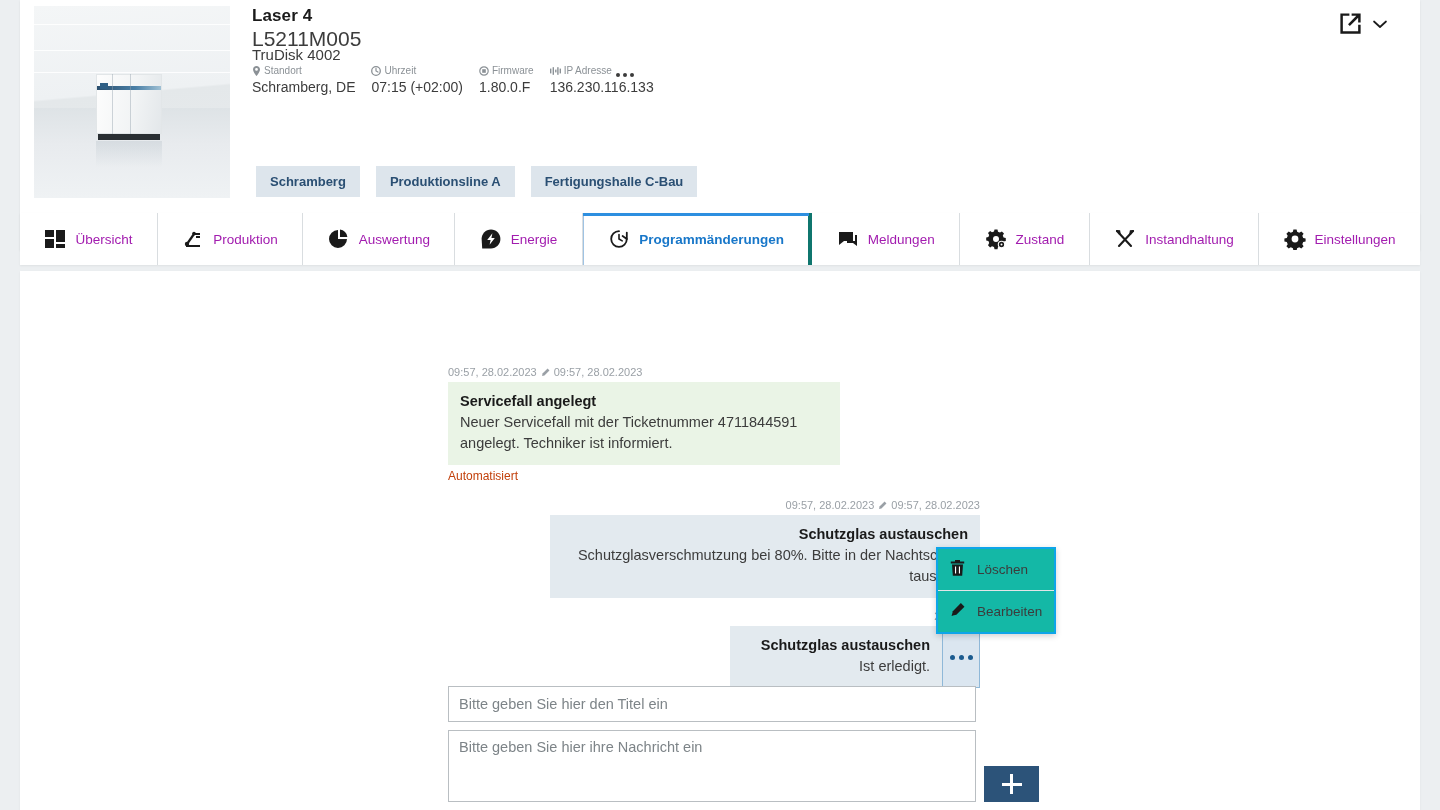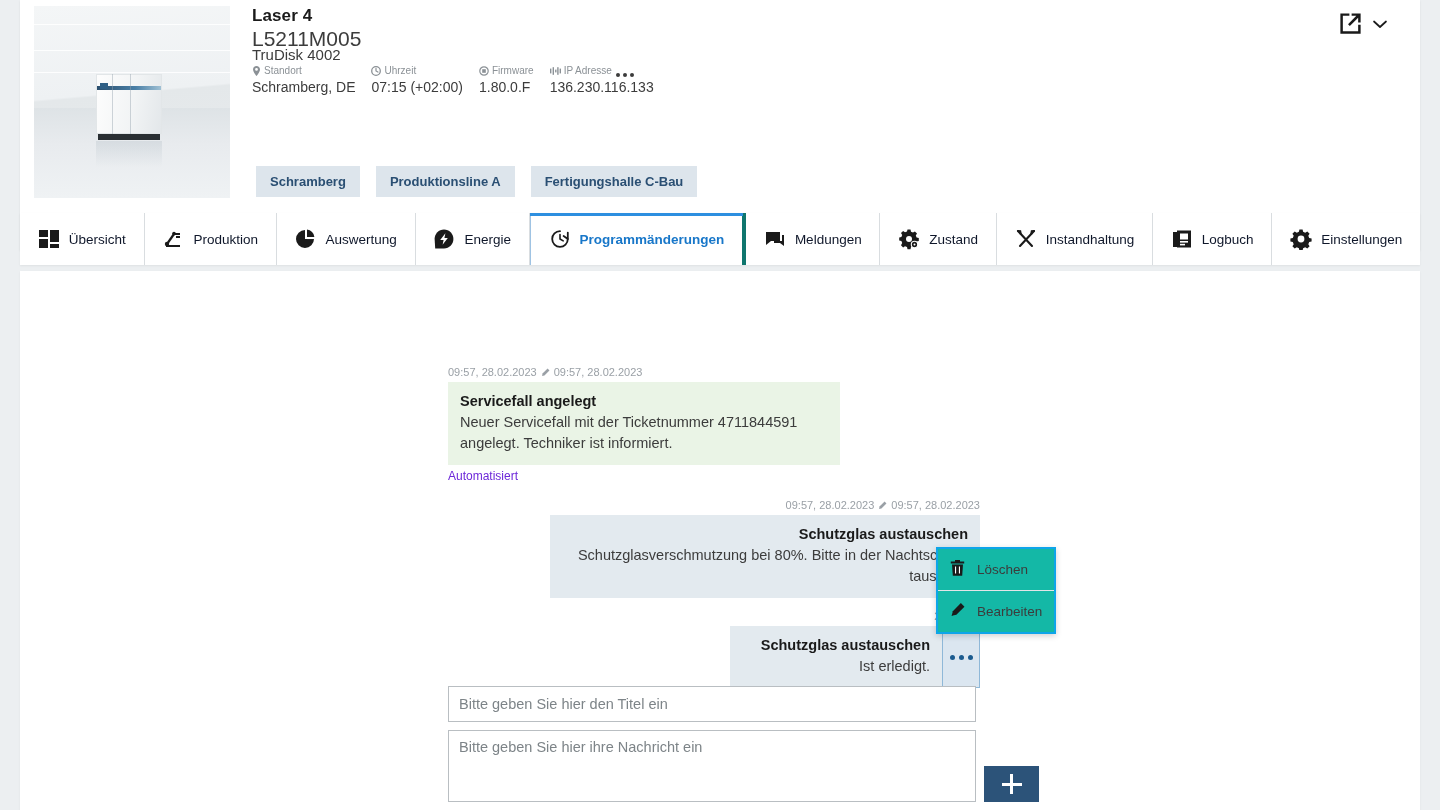--- a/index.html
+++ b/index.html
@@ -71,41 +71,41 @@
   .hdr-actions .icon-btn { cursor: pointer; display:flex; align-items:center; }
 
   
   .tabbar {
     position: absolute; left: 20px; top: 213px; width: 1400px; height: 52px;
     background: #ffffff; display: flex; align-items: stretch;
     box-shadow: 0 1px 2px rgba(0,0,0,0.06);
   }
   .tab {
     flex: 1 1 auto; display: flex; align-items: center; justify-content: center;
-    gap: 9px; font-size: 13.5px; color: #0f172a; cursor: pointer;
+    gap: 9px; font-size: 13.5px; color: #a21caf; cursor: pointer;
     border-right: 1px solid #d9dde0; position: relative; padding: 0 6px; white-space: nowrap;
   }
   .tab:last-child { border-right: none; }
   .tab.active { color: #1877c9; font-weight: bold; border-left: 1px solid #9fc3e3; border-right: 4px solid #0f766e; }
   .tab.active:after { content: ""; position: absolute; left: -1px; right: -1px; top: 0; height: 3px; background: #2d8fe0; }
   .tab .tab-ico { display: flex; align-items: center; }
 
   
   .content {
     position: absolute; left: 20px; top: 271px; width: 1400px; height: 539px;
     background: #ffffff; box-shadow: 0 1px 2px rgba(0,0,0,0.06); overflow: hidden;
   }
 
   .msg { position: absolute; }
   .msg-meta { font-size: 11px; color: #9aa0a6; display: flex; align-items: center; gap: 4px; margin-bottom: 4px; }
   .msg-meta .pen { display: inline-flex; }
   .bubble { padding: 9px 12px 11px 12px; }
   .bubble .b-title { font-size: 14.5px; font-weight: bold; color: #1a1a1a; line-height: 21px; }
   .bubble .b-text { font-size: 14.5px; color: #3c3c3c; line-height: 21px; }
-  .msg-foot { font-size: 12px; color: #6d28d9; margin-top: 4px; }
+  .msg-foot { font-size: 12px; color: #c2410c; margin-top: 4px; }
 
   
   .msg1 { left: 448px; top: 366px; width: 392px; }
   .msg1 .bubble { background: #eaf4e6; }
 
   
   .msg2 { left: 550px; top: 499px; width: 430px; text-align: right; }
   .msg2 .msg-meta { justify-content: flex-end; }
   .msg2 .bubble { background: #e3eaef; }
 
@@ -337,32 +337,20 @@
       <span class="tab-ico">
         <svg width="22" height="22" viewBox="0 0 22 22">
             <path d="M3 3l14 15M19 3L5 18" stroke="#1a1a1a" stroke-width="2.1" stroke-linecap="round"></path>
             <path d="M3 3l2.2.3.4 2.2" stroke="#1a1a1a" stroke-width="2.1" stroke-linecap="round" fill="none"></path>
             <path d="M19 3l-2.2.3-.4 2.2" stroke="#1a1a1a" stroke-width="2.1" stroke-linecap="round" fill="none"></path>
           </svg>
       </span>
       <span>Instandhaltung</span>
     </div>
 
-    <div class="tab">
-      <span class="tab-ico">
-        <svg width="22" height="22" viewBox="0 0 22 22">
-            <rect x="2" y="4" width="4" height="15" fill="#1a1a1a"></rect>
-            <rect x="6" y="2.5" width="14" height="17" fill="#1a1a1a"></rect>
-            <rect x="9" y="5.5" width="8" height="6" fill="#fff"></rect>
-            <rect x="9" y="13" width="8" height="1.6" fill="#fff"></rect>
-            <rect x="9" y="15.8" width="5" height="1.6" fill="#fff"></rect>
-          </svg>
-      </span>
-      <span>Logbuch</span>
-    </div>
 
     <div class="tab">
       <span class="tab-ico">
         <svg width="22" height="22" viewBox="0 0 22 22">
             <path d="M9.4 1.4h3.2l.5 2.4 2.1.9 2.1-1.3 2.3 2.3-1.3 2.1.9 2.1 2.4.5v3.2l-2.4.5-.9 2.1 1.3 2.1-2.3 2.3-2.1-1.3-2.1.9-.5 2.4H9.4l-.5-2.4-2.1-.9-2.1 1.3-2.3-2.3 1.3-2.1-.9-2.1-2.4-.5V10.4l2.4-.5.9-2.1L2.4 5.7l2.3-2.3 2.1 1.3 2.1-.9z" fill="#1a1a1a"></path>
             <circle cx="11" cy="11" r="3.4" fill="#fff"></circle>
           </svg>
       </span>
       <span>Einstellungen</span>
     </div>

